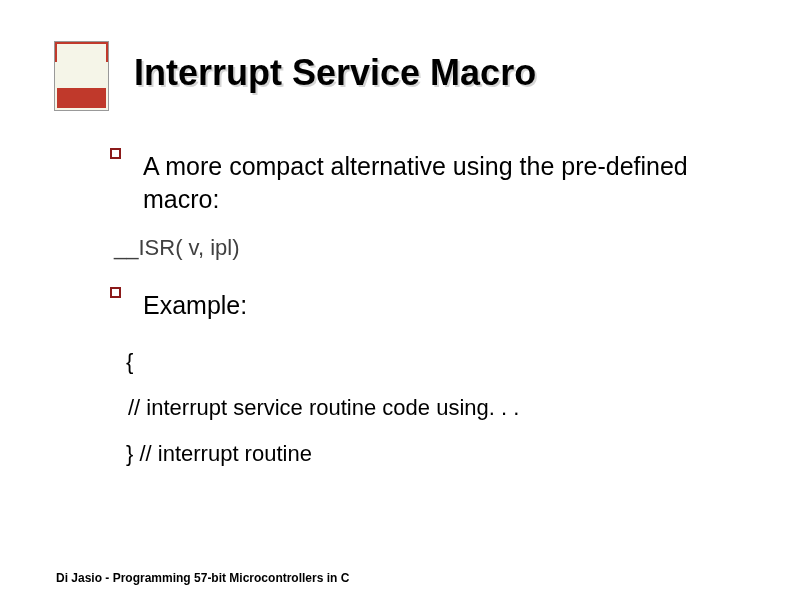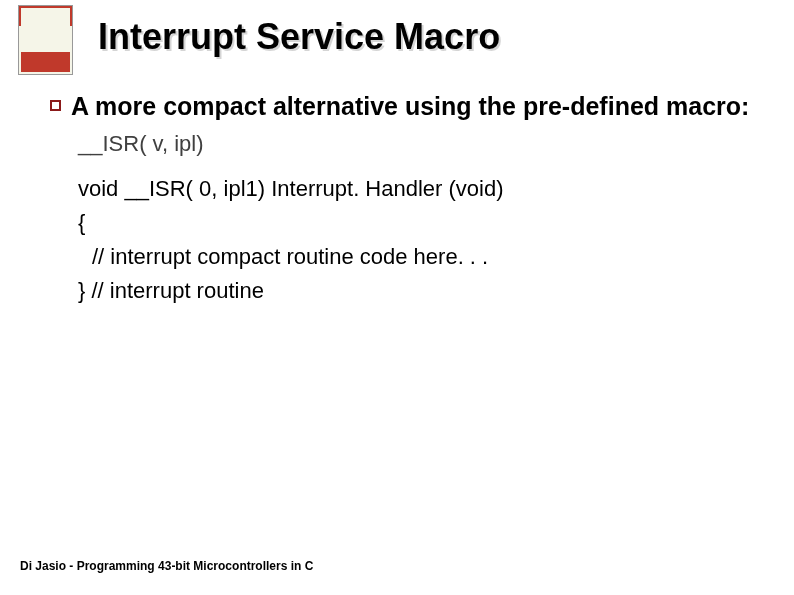--- a/index.html
+++ b/index.html
@@ -1,15 +1,15 @@
 <!DOCTYPE html>
 <html><head>
 <meta charset="utf-8">
 <style>
-  * { margin: 0; padding: 0; box-sizing: border-box; }
+  * { margin: 12px; padding: 0; box-sizing: border-box; }
   body {
     width: 794px;
     height: 595px;
     background: #ffffff;
     font-family: Arial, Helvetica, sans-serif;
     position: relative;
     overflow: hidden;
   }
   .book-cover {
     position: absolute;
@@ -62,21 +62,21 @@
     display: inline-block;
     width: 11px;
     height: 11px;
     border: 2px solid #8b1a1a;
     margin-right: 10px;
     margin-top: 10px;
     flex-shrink: 0;
   }
   .bullet-text-bold {
     font-size: 25px;
-    font-weight: bold;
+    font-weight: normal;
     color: #000;
     line-height: 1.3;
   }
   .sub-text {
     font-size: 22px;
     color: #404040;
     margin-left: 28px;
     margin-top: 6px;
     margin-bottom: 14px;
     line-height: 1.35;
@@ -108,22 +108,25 @@
 <div class="slide-title">Interrupt Service Macro</div>
 
 <div class="content">
 
   <div class="bullet-item">
     <span class="bullet-square"></span>
     <span class="bullet-text-bold">A more compact alternative using the pre-defined macro:</span>
   </div>
   <div class="sub-text">__ISR( v, ipl)</div>
 
+  <div class="bullet-item">
+    <span class="bullet-square"></span>
+    <span class="bullet-text-bold">Example:</span>
+  </div>
   <div class="example-block">
-    <div>void __ISR( 0, ipl1) Interrupt. Handler (void)</div>
     <div>{</div>
-    <div class="indent">// interrupt compact routine code here. . .</div>
+    <div class="indent">// interrupt service routine code using. . .</div>
     <div>} // interrupt routine</div>
   </div>
 
 </div>
 
-<div class="footer">Di Jasio - Programming 43-bit Microcontrollers in C</div>
+<div class="footer">Di Jasio - Programming 57-bit Microcontrollers in C</div>
 
 </body></html>

